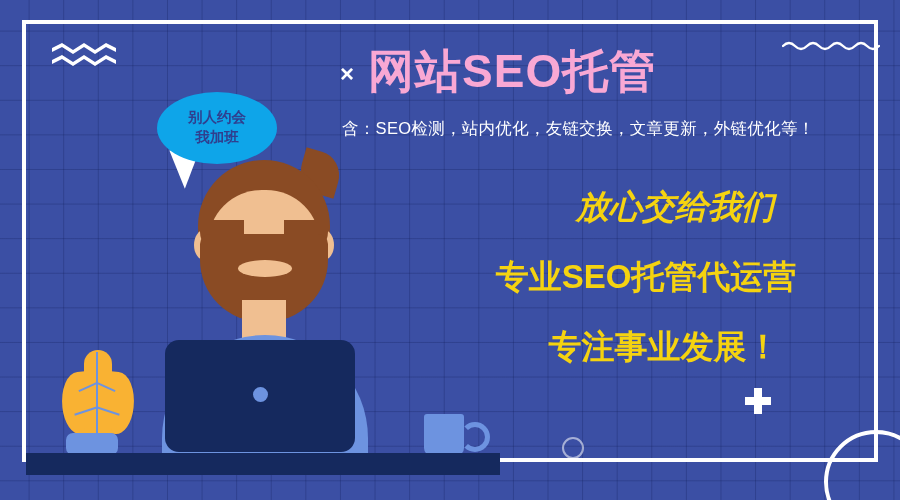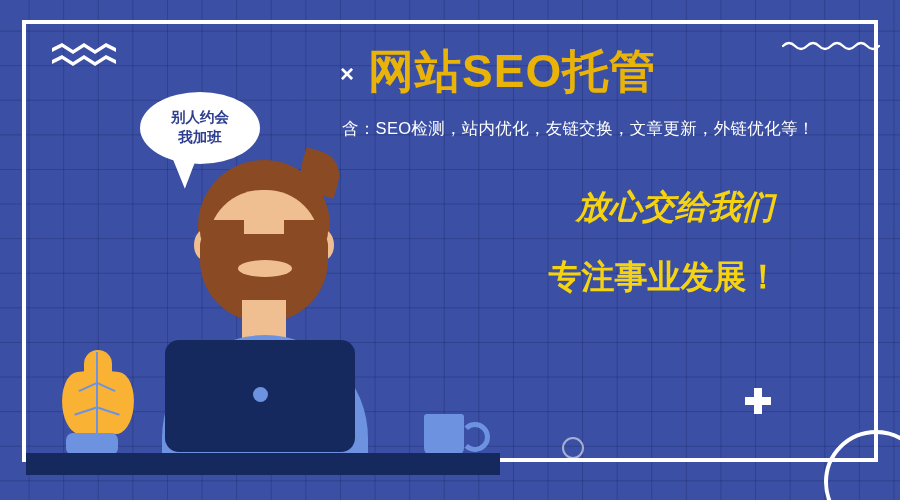--- a/index.html
+++ b/index.html
@@ -46,41 +46,41 @@
   }
   
   .title-row{
     position:absolute;left:340px;top:48px;display:flex;align-items:center;
   }
   .title-x{
     color:#ffffff;font-size:24px;font-weight:bold;line-height:1;
     margin-right:14px;margin-top:6px;
   }
   .title-main{
-    color:#eab308;font-size:46px;font-weight:bold;letter-spacing:1px;
+    color:#f9a8d4;font-size:46px;font-weight:bold;letter-spacing:1px;
     line-height:1;white-space:nowrap;
   }
   .subtitle{
     position:absolute;left:342px;top:118px;
     color:#ffffff;font-size:16.5px;white-space:nowrap;letter-spacing:.3px;
   }
   
   .slogans{position:absolute;left:400px;top:190px;width:460px;}
   .slogan{
     color:#f5d310;font-weight:bold;font-size:33px;line-height:1;
     white-space:nowrap;text-align:center;
   }
   .s1{margin-left:90px;margin-bottom:37px;font-style:italic;}
   .s2{margin-left:32px;margin-bottom:37px;}
   .s3{margin-left:0px;margin-bottom:37px;}
   .s4{margin-left:68px;}
   
   .bubble{
-    position:absolute;left:140px;top:92px;width:120px;height:72px;
-    background:#ffffff;border-radius:50%/50%;
+    position:absolute;left:157px;top:92px;width:120px;height:72px;
+    background:#0ea5e9;border-radius:50%/50%;
   }
   .bubble-text{
     position:absolute;inset:0;display:flex;flex-direction:column;
     align-items:center;justify-content:center;
     color:#2f3f8f;font-size:14.5px;font-weight:bold;line-height:1.35;
   }
   .bubble-tail{
     position:absolute;left:172px;top:148px;width:0;height:0;
     border-left:10px solid transparent;
     border-right:22px solid transparent;
@@ -204,20 +204,21 @@
   <div class="small-ring"></div>
 
   <div class="title-row">
     <span class="title-x">×</span>
     <span class="title-main">网站SEO托管</span>
   </div>
   <div class="subtitle">含：SEO检测，站内优化，友链交换，文章更新，外链优化等！</div>
 
   <div class="slogans">
     <div class="slogan s1">放心交给我们</div>
+    <div class="slogan s2">专业SEO托管代运营</div>
     <div class="slogan s4">专注事业发展！</div>
   </div>
 
   <div class="bubble-tail"></div>
   <div class="bubble">
     <div class="bubble-text">
       <span>别人约会</span>
       <span>我加班</span>
     </div>
   </div>

